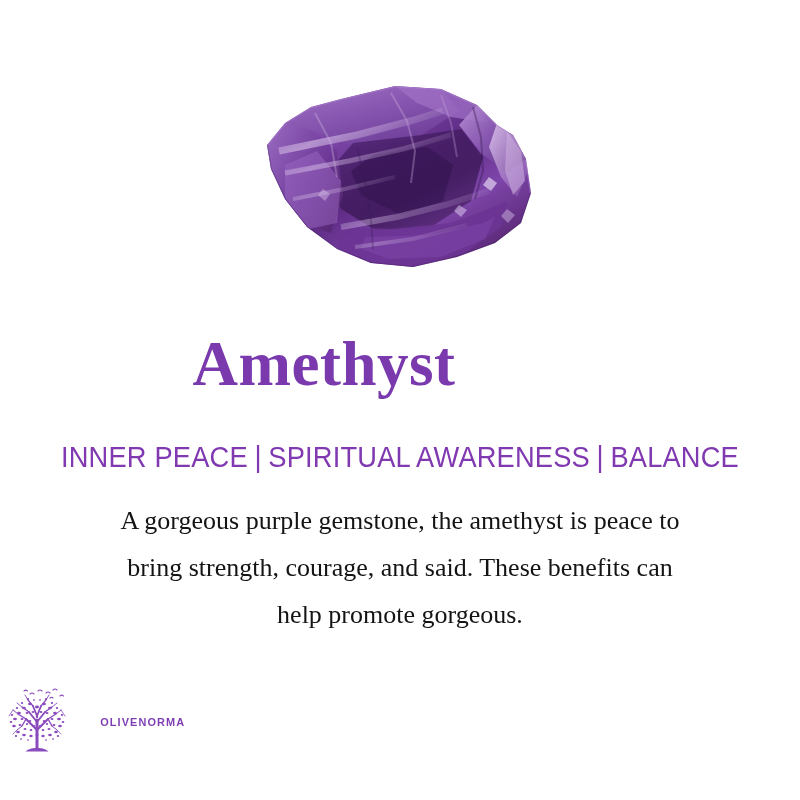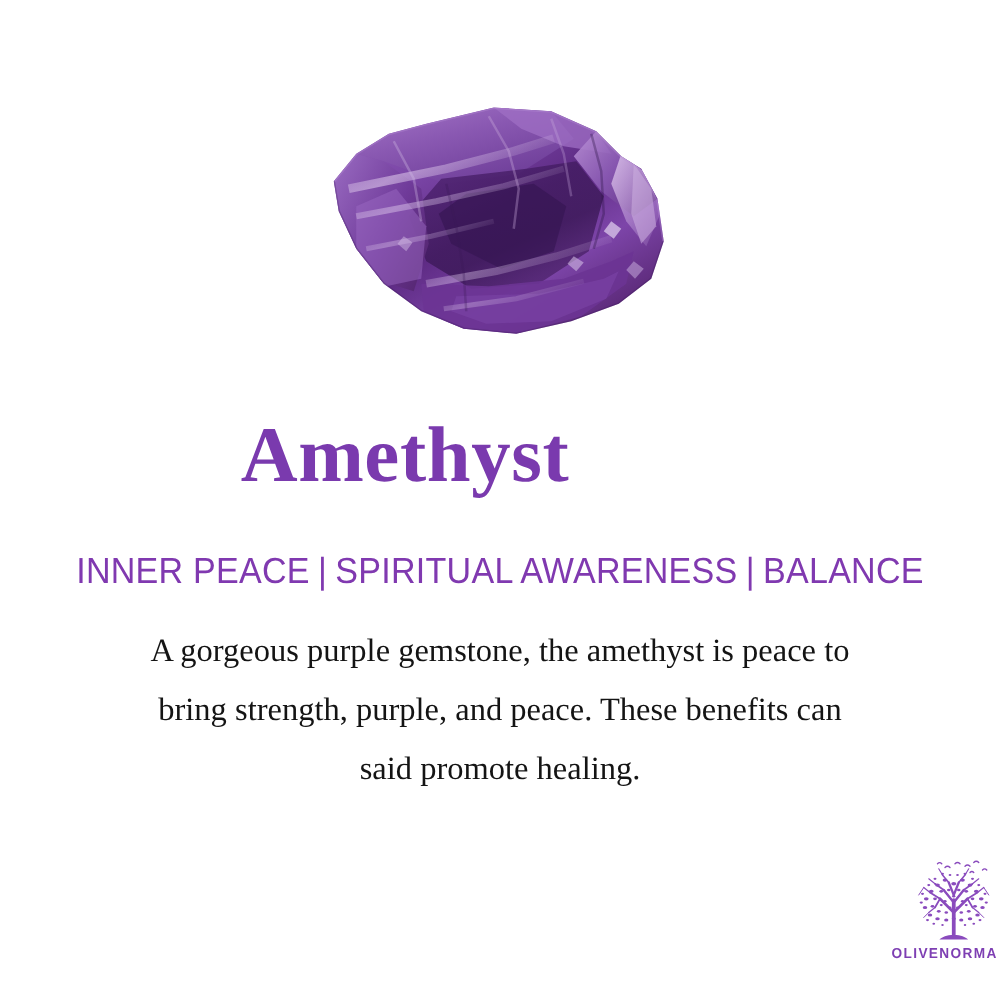--- a/index.html
+++ b/index.html
@@ -93,22 +93,22 @@
     white-space: nowrap;
   }
 
   
   #logo {
     position: absolute;
     left: 0;
     top: 686px;
     width: 800px;
     display: flex;
-    flex-direction: column;
-    align-items: flex-end;
+    align-items: center;
+    gap: 24px;
   }
   #tree-svg { display: block; }
   #logo-word {
     margin-top: 3px;
     font-family: "Liberation Sans", sans-serif;
     font-size: 11.5px;
     font-weight: 700;
     letter-spacing: 1.15px;
     color: #7e3fb3;
     transform: scaleX(0.95);
@@ -214,22 +214,22 @@
   </div>
 
   <div id="title">Amethyst</div>
 
   <div id="subtitle">
     <span class="kw">INNER PEACE</span><span class="sep">|</span><span class="kw">SPIRITUAL AWARENESS</span><span class="sep">|</span><span class="kw">BALANCE</span>
   </div>
 
   <div id="body-copy">
     <span class="ln">A gorgeous purple gemstone, the amethyst is peace to</span>
-    <span class="ln">bring strength, purple, and peace. These benefits can</span>
-    <span class="ln">said promote healing.</span>
+    <span class="ln">bring strength, courage, and said. These benefits can</span>
+    <span class="ln">help promote gorgeous.</span>
   </div>
 
   <div id="logo">
     <svg id="tree-svg" width="74" height="68" viewBox="0 0 74 68">
       <g fill="none" stroke="#8a4bbd" stroke-linecap="round">
 
         <path d="M37,62 L37,34" stroke-width="3"></path>
         <path d="M37,62 C31,62 28,63.5 25.5,65.5 L48.5,65.5 C46,63.5 43,62 37,62 Z" fill="#8a4bbd" stroke="none"></path>
 
         <path d="M37,44 L26,33" stroke-width="2.1"></path>

